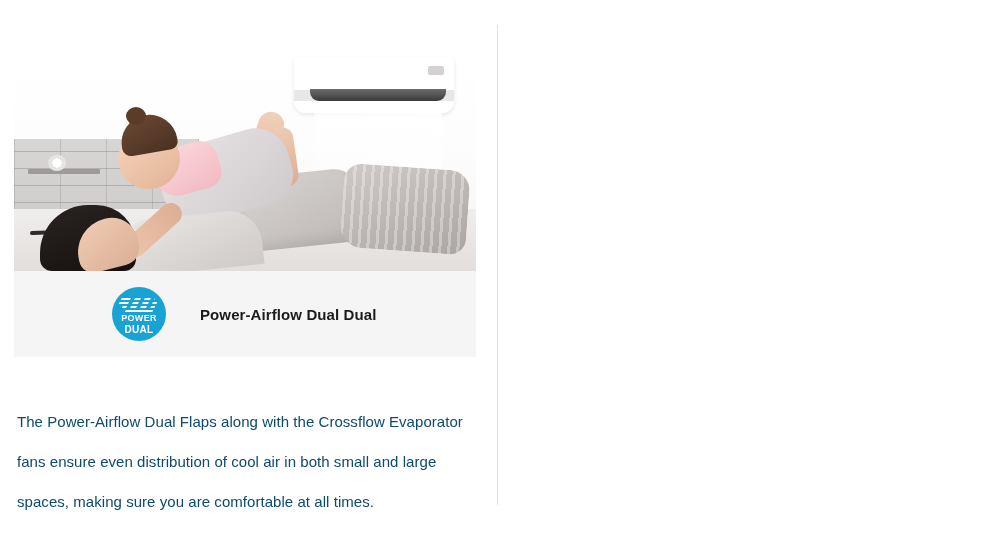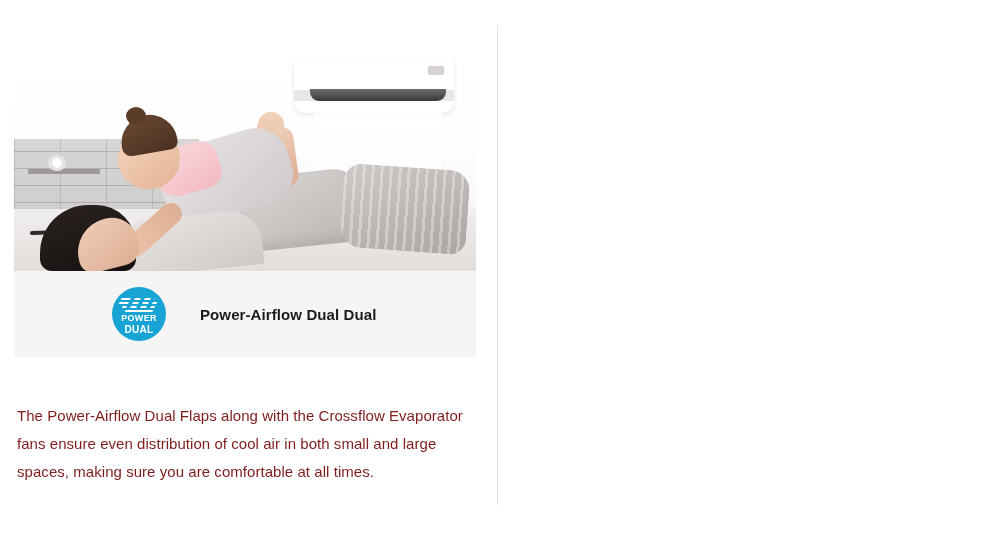--- a/index.html
+++ b/index.html
@@ -245,22 +245,22 @@
     color: #1b1b1b;
     letter-spacing: .1px;
   }
   .feature-col.left .label-title  { margin-left: 34px; }
 
   
   .body-text {
     position: absolute;
     top: 374px;
     font-size: 15px;
-    line-height: 28px;
-    color: #7f1d1d;
+    line-height: 40px;
+    color: #0c4a6e;
     letter-spacing: .05px;
   }
   .feature-col.left  .body-text { left: 17px; width: 464px; }
 </style>
 </head>
 <body>
 
 <div class="page">
 
   <div class="column-divider"></div>

